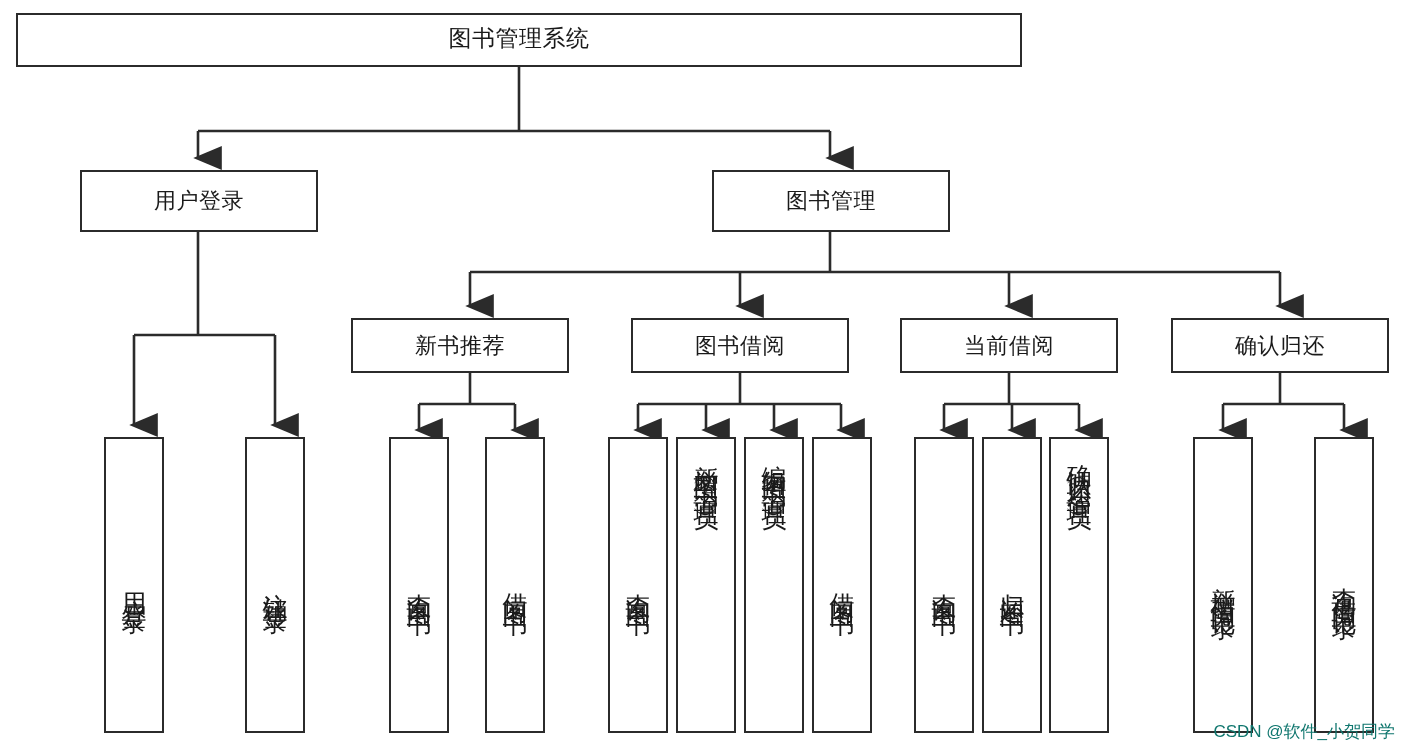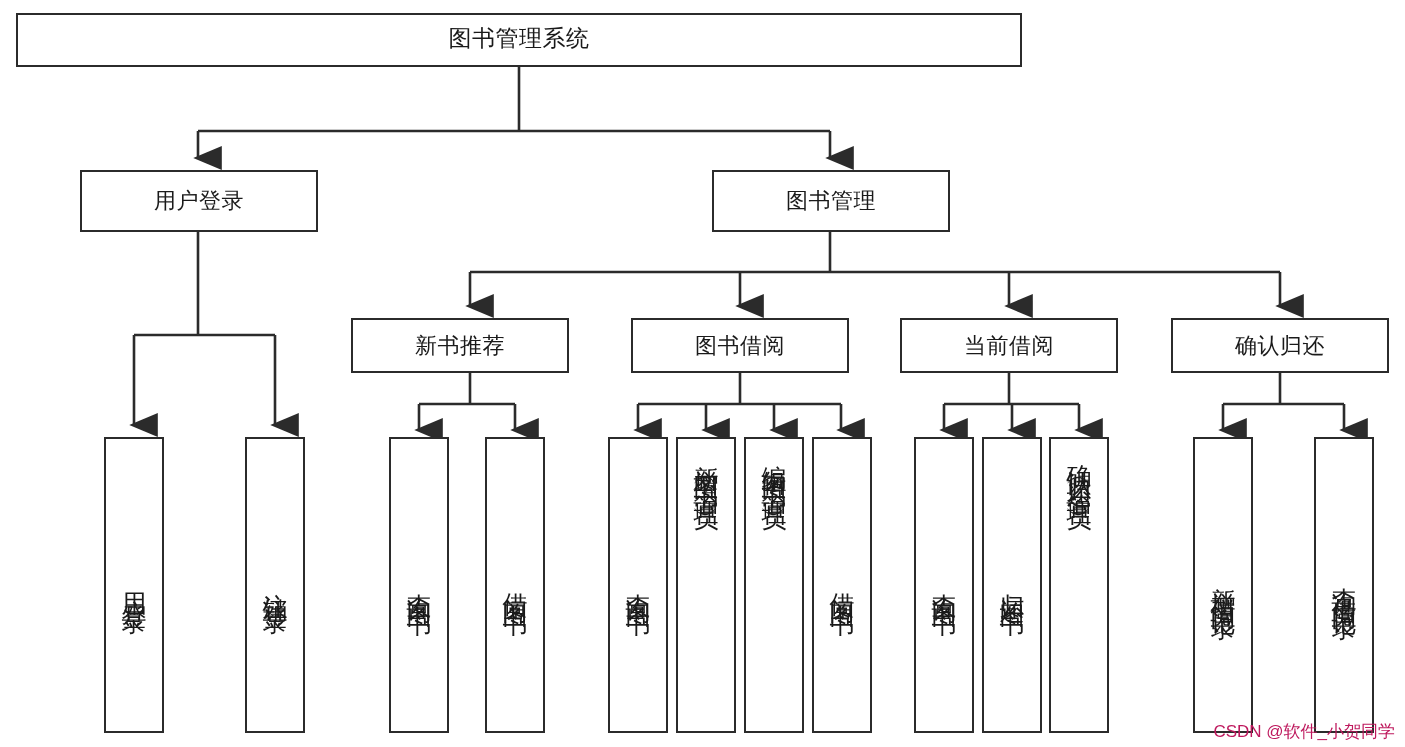--- a/index.html
+++ b/index.html
@@ -71,21 +71,21 @@
     height: 747px;
     z-index: 1;
     pointer-events: none;
   }
   
   .watermark {
     position: absolute;
     right: 10px;
     bottom: 4px;
     font-size: 17px;
-    color: #be185d;
+    color: #0f766e;
     z-index: 5;
     white-space: nowrap;
     font-family: "Liberation Sans", "DejaVu Sans", sans-serif;
   }
 </style>
 </head>
 <body>
 
 <div id="canvas">
 

